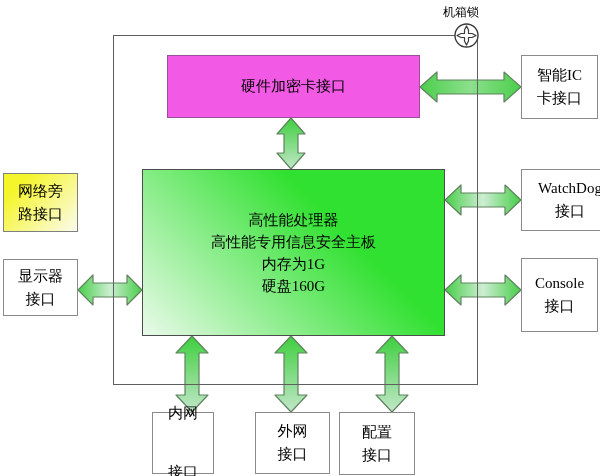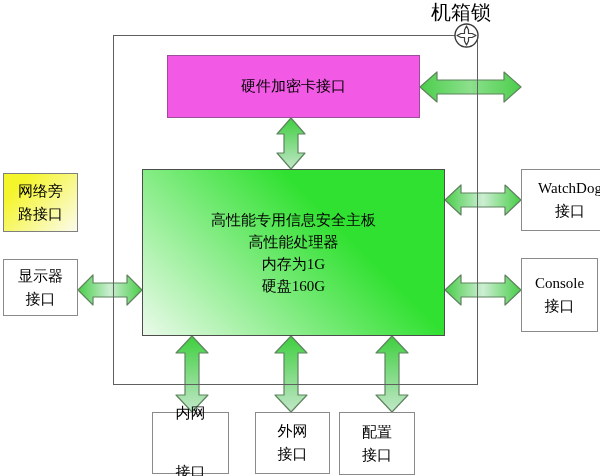--- a/index.html
+++ b/index.html
@@ -30,32 +30,32 @@
   }
   #network-bypass{
     left:3px;top:173px;width:75px;height:59px;
     background:linear-gradient(135deg,#f5f52c 20%,#fbfbee 100%);
     border:1px solid #7f7f7f;
   }
   #display-box{left:3px;top:259px;width:75px;height:57px;}
   #smart-ic-box{left:521px;top:55px;width:77px;height:64px;}
   #watchdog-box{left:521px;top:169px;width:98px;height:62px;}
   #console-box{left:521px;top:258px;width:77px;height:74px;}
-  #lan-box{left:152px;top:412px;width:77px;height:62px;gap:36px;}
+  #lan-box{left:152px;top:412px;width:62px;height:62px;gap:36px;}
   #wan-box{left:255px;top:412px;width:75px;height:62px;text-align:right;}
   #config-box{left:339px;top:412px;width:76px;height:63px;}
   
   #enclosure{
     left:113px;top:35px;width:365px;height:350px;border:1px solid #5f5f5f;
     z-index:3;pointer-events:none;background:transparent;
   }
   
   #chassis-lock-label{
     left:425px;top:2px;width:72px;height:20px;z-index:4;
-    text-align:center;font-size:20px;line-height:20px;
+    text-align:center;font-size:12px;line-height:20px;
   }
   #screw{left:453px;top:22px;width:27px;height:27px;z-index:4;}
 </style>
 </head>
 <body>
 
 <div id="stage">
 
   <svg id="arrows" viewBox="0 0 600 476" xmlns="http://www.w3.org/2000/svg">
     <defs>
@@ -92,36 +92,40 @@
   <svg id="screw" class="abs" viewBox="0 0 27 27" xmlns="http://www.w3.org/2000/svg">
     <circle cx="13.5" cy="13.5" r="11.5" fill="#ffffff" stroke="#3a3a3a" stroke-width="1.4"></circle>
     <path fill="#ffffff" stroke="#3a3a3a" stroke-width="1.2" stroke-linejoin="round" d="M13.5 4 L15.5 8 L15.5 11.5 L19 11.5 L23 13.5 L19 15.5 L15.5 15.5 L15.5 19 L13.5 23 L11.5 19 L11.5 15.5 L8 15.5 L4 13.5 L8 11.5 L11.5 11.5 L11.5 8 Z"></path>
   </svg>
 
   <div id="encryption-card" class="box">
     <span>硬件加密卡接口</span>
   </div>
 
   <div id="mainboard" class="box">
+    <span>高性能处理器</span>
     <span>高性能专用信息安全主板</span>
-    <span>高性能处理器</span>
     <span>内存为1G</span>
     <span>硬盘160G</span>
   </div>
 
   <div id="network-bypass" class="box">
     <span>网络旁</span>
     <span>路接口</span>
   </div>
 
   <div id="display-box" class="box white-box">
     <span>显示器</span>
     <span>接口</span>
   </div>
 
+  <div id="smart-ic-box" class="box white-box">
+    <span>智能IC</span>
+    <span>卡接口</span>
+  </div>
 
   <div id="watchdog-box" class="box white-box">
     <span>WatchDog</span>
     <span>接口</span>
   </div>
 
   <div id="console-box" class="box white-box">
     <span>Console</span>
     <span>接口</span>
   </div>

